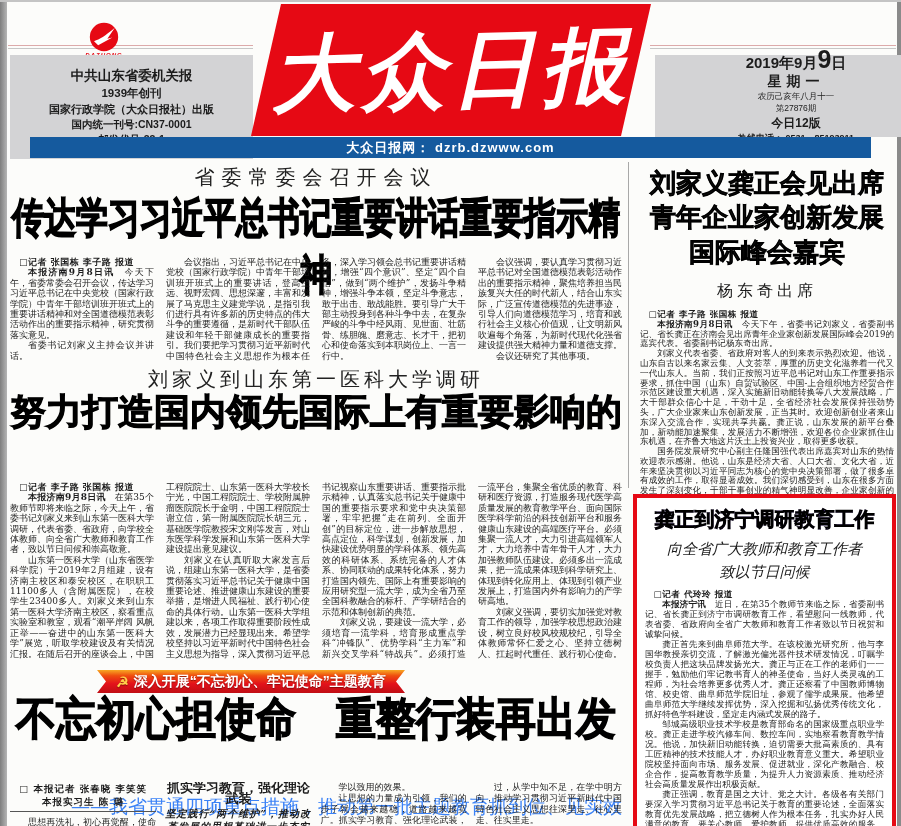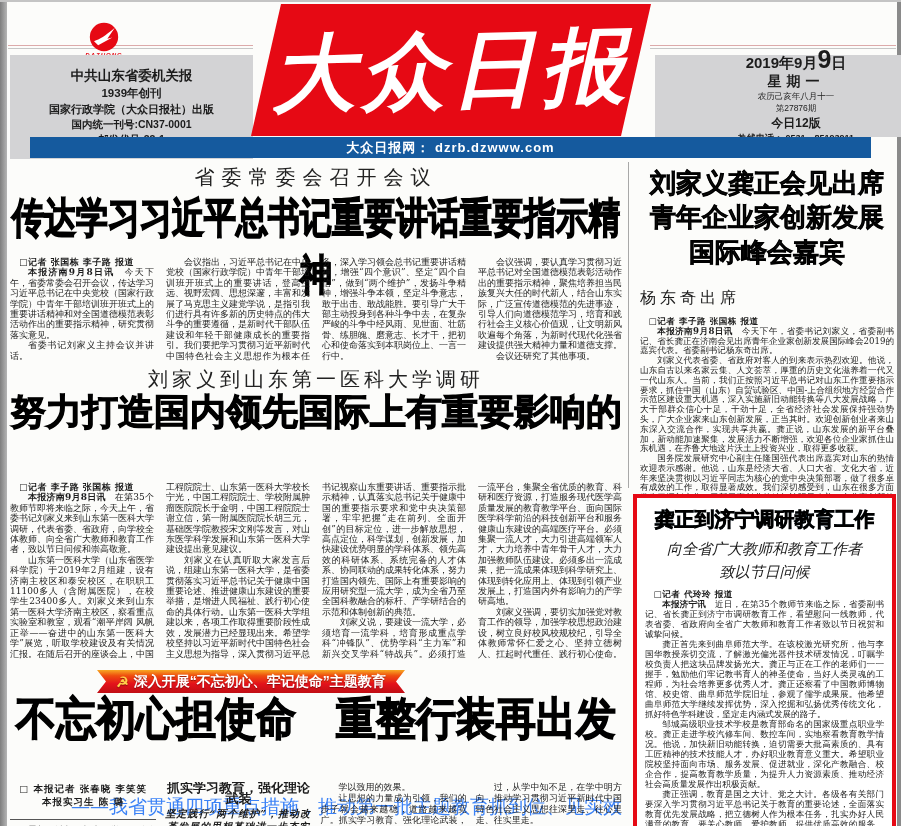--- a/index.html
+++ b/index.html
@@ -49,46 +49,46 @@
   .cols4{column-count:4;column-gap:12px;}
 
   .a1-body{position:absolute;left:10px;top:257px;width:612px;height:106px;}
   .a2-body{position:absolute;left:10px;top:482px;width:612px;height:187px;}
 
   .vdivider{position:absolute;left:628px;top:162px;height:326px;width:0;border-left:1px solid #a8a8a8;}
 
   
   .summit{position:absolute;left:640px;top:166px;width:254px;}
   .summit-headline{font-size:26px;font-weight:bold;text-align:center;line-height:1.32;-webkit-text-stroke:0.6px #000;}
-  .summit-sub{font-size:16px;letter-spacing:4px;margin-top:19px;}
+  .summit-sub{font-size:16px;text-align:center;letter-spacing:4px;margin-top:12px;}
   .summit-body{margin-top:8px;font-size:8.6px;line-height:9.8px;height:196px;}
 
   
   .redbox{position:absolute;left:633px;top:494px;width:263px;height:340px;border:4px solid #e60914;
           box-sizing:border-box;background:#fff;padding:6px 8px 0 8px;}
   .jining-headline{font-family:"Liberation Sans",sans-serif;font-weight:900;-webkit-text-stroke:0.8px #000;
-                   font-size:20px;text-align:center;color:#0c4a6e;margin-top:2px;}
+                   font-size:20px;text-align:center;color:#8b5cf6;margin-top:2px;}
   .jining-sub{font-size:15px;text-align:center;line-height:1.5;margin-top:5px;font-style:italic;}
   .jining-body{margin-top:6px;font-size:8.6px;line-height:10px;height:238px;}
 
   
   .ribbon{position:absolute;left:97px;top:670px;width:308px;height:23px;
           background:linear-gradient(180deg,#f7a823 0%,#ef4d0e 25%,#e3121b 60%,#c00d14 100%);
           clip-path:polygon(0 0,100% 0,calc(100% - 9px) 50%,100% 100%,0 100%,9px 50%);
           display:flex;align-items:center;justify-content:center;gap:5px;color:#fff;
           font-family:"Liberation Sans",sans-serif;font-weight:900;font-size:14px;
           text-shadow:0 1px 1px rgba(90,0,0,.6);}
   .emblem{color:#ffd24a;font-size:14px;line-height:1;}
   .init-headline{top:694px;font-size:40px;line-height:1.1;transform:scaleY(1.12);transform-origin:top;}
   .init-sub{position:absolute;left:10px;top:794px;width:612px;text-align:right;font-size:19px;color:#3b82f6;}
   .init-cols{position:absolute;left:10px;top:782px;width:612px;height:44px;overflow:hidden;
              display:flex;gap:9px;}
   .init-col{width:147px;font-size:9px;line-height:11px;text-align:justify;}
   .init-col p{margin:0;text-indent:2em;}
-  .byline-block{border-bottom:1px solid #555;padding-bottom:11px;margin-bottom:5px;text-align:center;}
+  .byline-block{border-bottom:1px solid #555;padding-bottom:3px;margin-bottom:5px;text-align:center;}
   .byline-block p{margin:0;text-indent:0;font-weight:bold;font-size:9.5px;line-height:13px;letter-spacing:1px;}
   .sec-head{font-family:"Liberation Sans",sans-serif;font-weight:900;font-size:13px;text-indent:0 !important;
             text-align:center;margin-bottom:3px !important;}
   .sec-sub{font-weight:700;font-style:italic;font-size:10px;line-height:13px;text-indent:0 !important;
            text-align:center;margin-bottom:3px !important;letter-spacing:1px;}
 </style>
 </head>
 <body>
 
 <div id="page">

